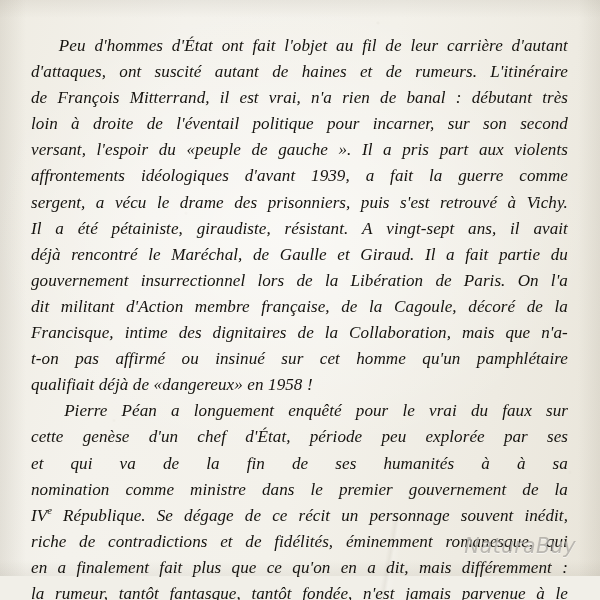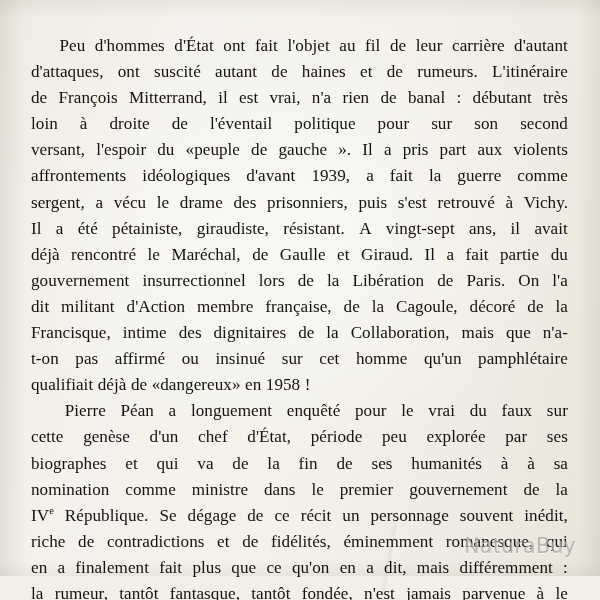--- a/index.html
+++ b/index.html
@@ -16,20 +16,21 @@
 
   
   #page-scan {
     position: relative;
     width: 600px;
     height: 576px;
     background:
       radial-gradient(ellipse 70% 55% at 48% 40%, rgba(255,255,255,0.55) 0%, rgba(255,255,255,0) 72%),
       linear-gradient(103deg, #efece3 0%, #f4f2ec 26%, #f3f1ea 55%, #eeebe2 80%, #e9e5da 100%);
     box-sizing: border-box;
+    font-style: italic;
   }
 
   
   #paper-grain {
     position: absolute;
     inset: 0;
     pointer-events: none;
     opacity: 0.55;
     background-image:
       radial-gradient(circle at 12% 8%,  rgba(160,150,130,0.10) 0 1px, transparent 2px),
@@ -177,20 +178,21 @@
           <span>très</span>
         </span>
         <span class="ln j">
           <span>loin</span>
           <span>à</span>
           <span>droite</span>
           <span>de</span>
           <span>l'éventail</span>
           <span>politique</span>
           <span>pour</span>
+          <span>incarner,</span>
           <span>sur</span>
           <span>son</span>
           <span>second</span>
         </span>
         <span class="ln j">
           <span>versant,</span>
           <span>l'espoir</span>
           <span>du</span>
           <span>«peuple</span>
           <span>de</span>
@@ -328,21 +330,20 @@
           <span>d'un</span>
           <span>chef</span>
           <span>d'État,</span>
           <span>période</span>
           <span>peu</span>
           <span>explorée</span>
           <span>par</span>
           <span>ses</span>
         </span>
         <span class="ln j">
-          <span>biographes</span>
           <span>et</span>
           <span>qui</span>
           <span>va</span>
           <span>de</span>
           <span>la</span>
           <span>fin</span>
           <span>de</span>
           <span>ses</span>
           <span>humanités</span>
           <span>à</span>

